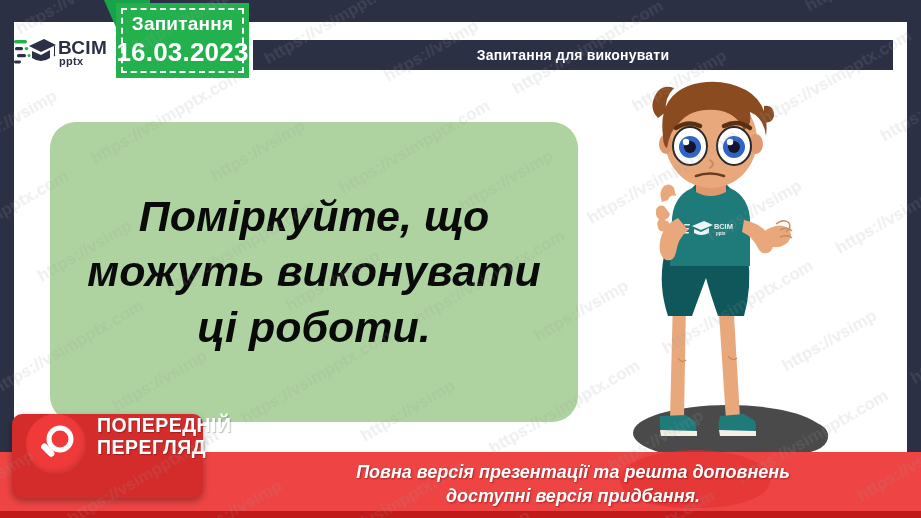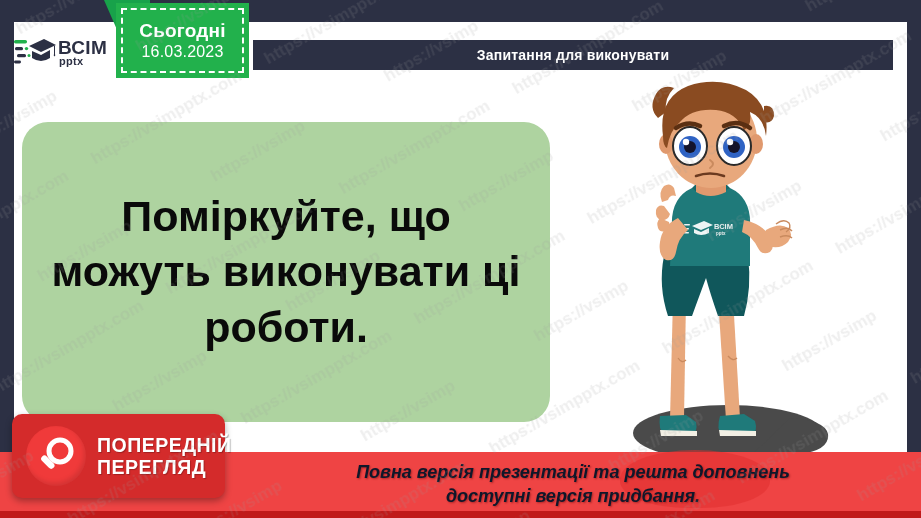--- a/index.html
+++ b/index.html
@@ -50,21 +50,21 @@
     left:5px; top:5px; right:5px; bottom:5px;
     border:2px dashed #ffffff;
     pointer-events:none;
   }
   .date-badge .dl {
     font-size:19px; font-weight:bold; line-height:1.25;
     letter-spacing:0.2px;
     position:relative; z-index:2;
   }
   .date-badge .dv {
-    font-size:16px; font-weight:normal; line-height:1.25;
+    font-size:26px; font-weight:bold; line-height:1.25;
     letter-spacing:0.2px;
     position:relative; z-index:2;
   }
 
   
   .logo {
     position:absolute;
     left:14px; top:30px;
     width:96px; height:44px;
     display:flex; align-items:center;
@@ -95,26 +95,27 @@
   }
   .title-bar .t {
     color:#ffffff;
     font-size:14px; font-weight:bold;
     letter-spacing:0.2px;
   }
 
   
   .content-card {
     position:absolute;
-    left:22px; top:122px;
+    left:50px; top:122px;
     width:528px; height:300px;
     background:#aed3a0;
     border-radius:26px;
     display:flex; align-items:center; justify-content:center;
     z-index:3;
+    font-style:italic;
   }
   .content-card .ct {
     color:#0a0a0a;
     font-size:43px;
     font-weight:bold;
     line-height:1.28;
     text-align:center;
     padding:0 26px;
   }
 
@@ -129,21 +130,21 @@
   .bottom-banner .strip-bottom {
     position:absolute;
     left:0; bottom:0; width:100%; height:7px;
     background:#c01a1a;
   }
   .bottom-banner .bt {
     position:absolute;
     left:253px; top:9px;
     width:640px;
     text-align:center;
-    color:#0f172a;
+    color:#ffffff;
     font-size:18px;
     font-style:italic;
     font-weight:bold;
     line-height:1.32;
     text-shadow:1px 1px 2px rgba(90,0,0,0.45);
     z-index:3;
   }
   
   .bottom-banner .blob {
     position:absolute;
@@ -152,25 +153,25 @@
     background:#e03030;
     border-radius:50% 50% 46% 46%;
     opacity:0.55;
     z-index:1;
   }
 
   
   .preview-badge {
     position:absolute;
     left:12px; top:414px;
-    width:213px; height:84px;
+    width:191px; height:84px;
     background:#d42b2b;
     border-radius:10px;
     box-shadow:0 3px 7px rgba(0,0,0,0.33);
-    display:flex; align-items:center;
+    display:flex; 
     z-index:20;
   }
   .preview-badge .circle {
     margin-left:14px;
     width:60px; height:60px;
     background:#f03a3a;
     border-radius:50%;
     flex:0 0 auto;
     display:flex; align-items:center; justify-content:center;
     box-shadow:inset -2px -3px 5px rgba(0,0,0,0.12);
@@ -212,21 +213,21 @@
 </head>
 <body>
 
 <div id="slide">
 
   <div class="page-white"></div>
 
   <div class="ribbon-fold"></div>
 
   <div class="date-badge">
-    <div class="dl">Сьогодні</div>
+    <div class="dl">Запитання</div>
     <div class="dv">16.03.2023</div>
   </div>
 
   <div class="logo">
     <span class="logo-mark">
       <svg viewBox="0 0 42 34">
         <rect x="0" y="5" width="13" height="3.4" rx="1.6" fill="#22b14c"></rect>
         <rect x="1" y="12" width="8" height="3.2" rx="1.5" fill="#2c3044"></rect>
         <circle cx="12.5" cy="13.6" r="1.7" fill="#22b14c"></circle>
         <rect x="3" y="19" width="9" height="3.2" rx="1.5" fill="#2c3044"></rect>

